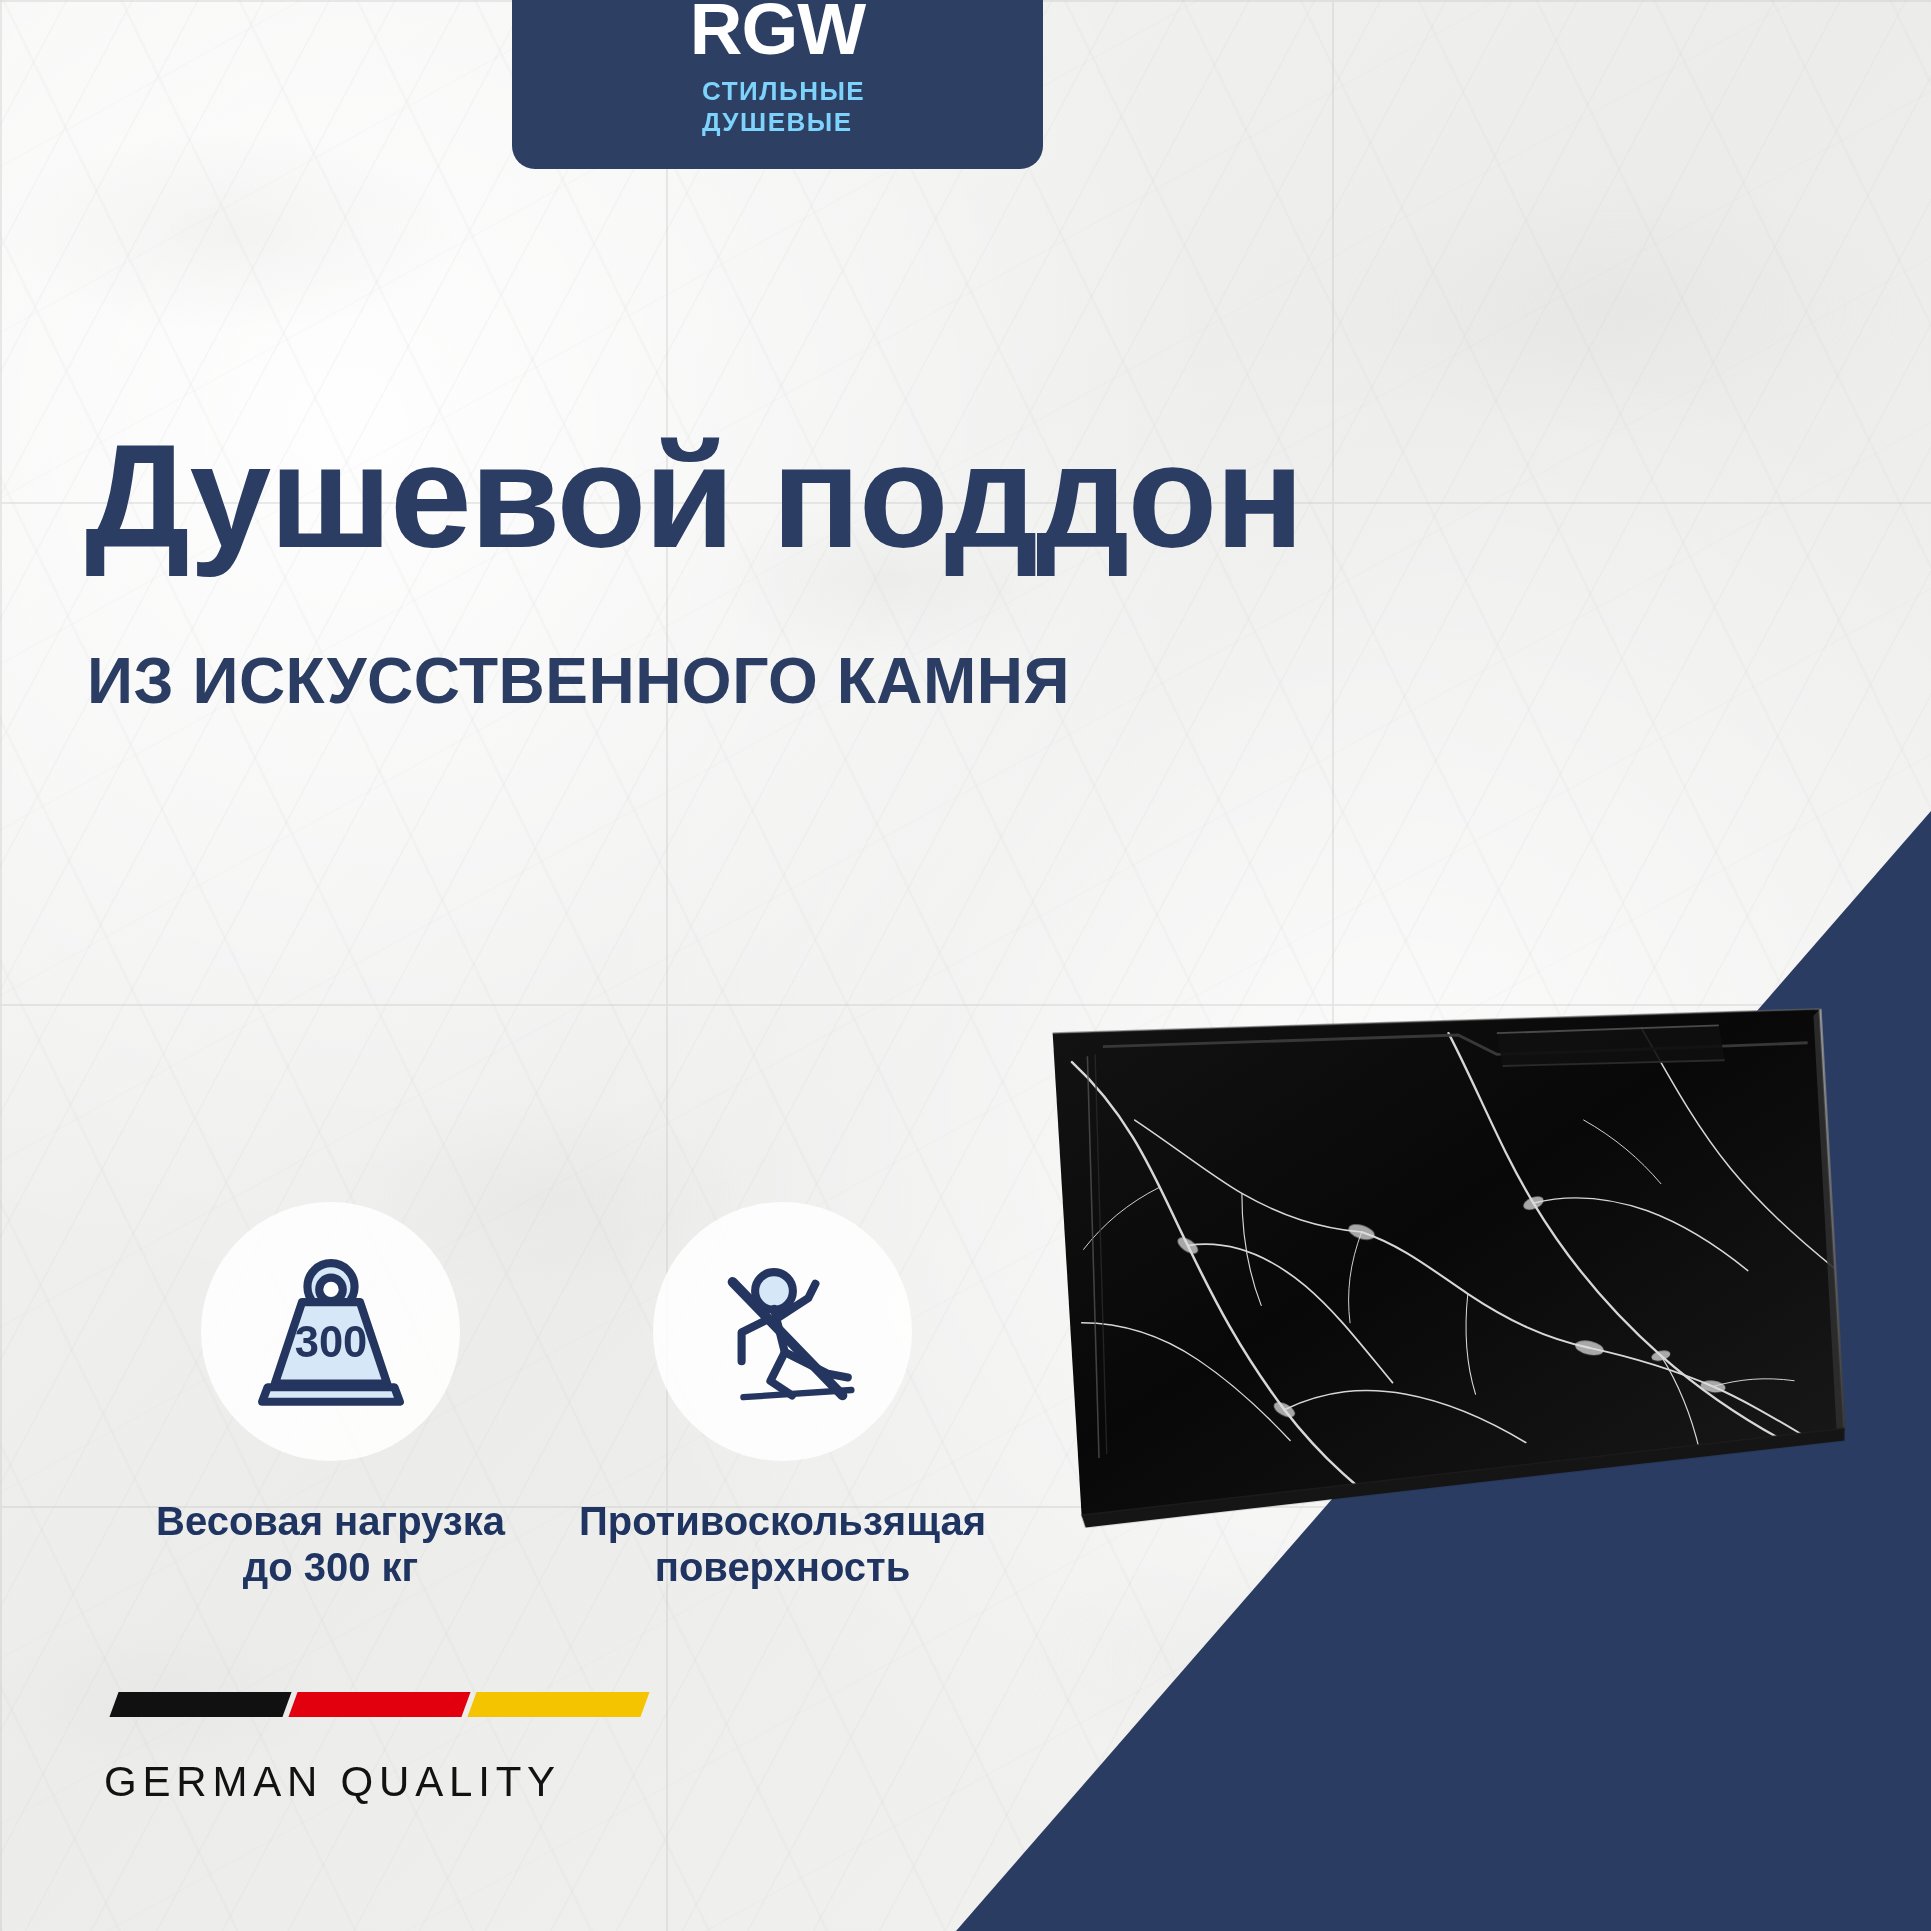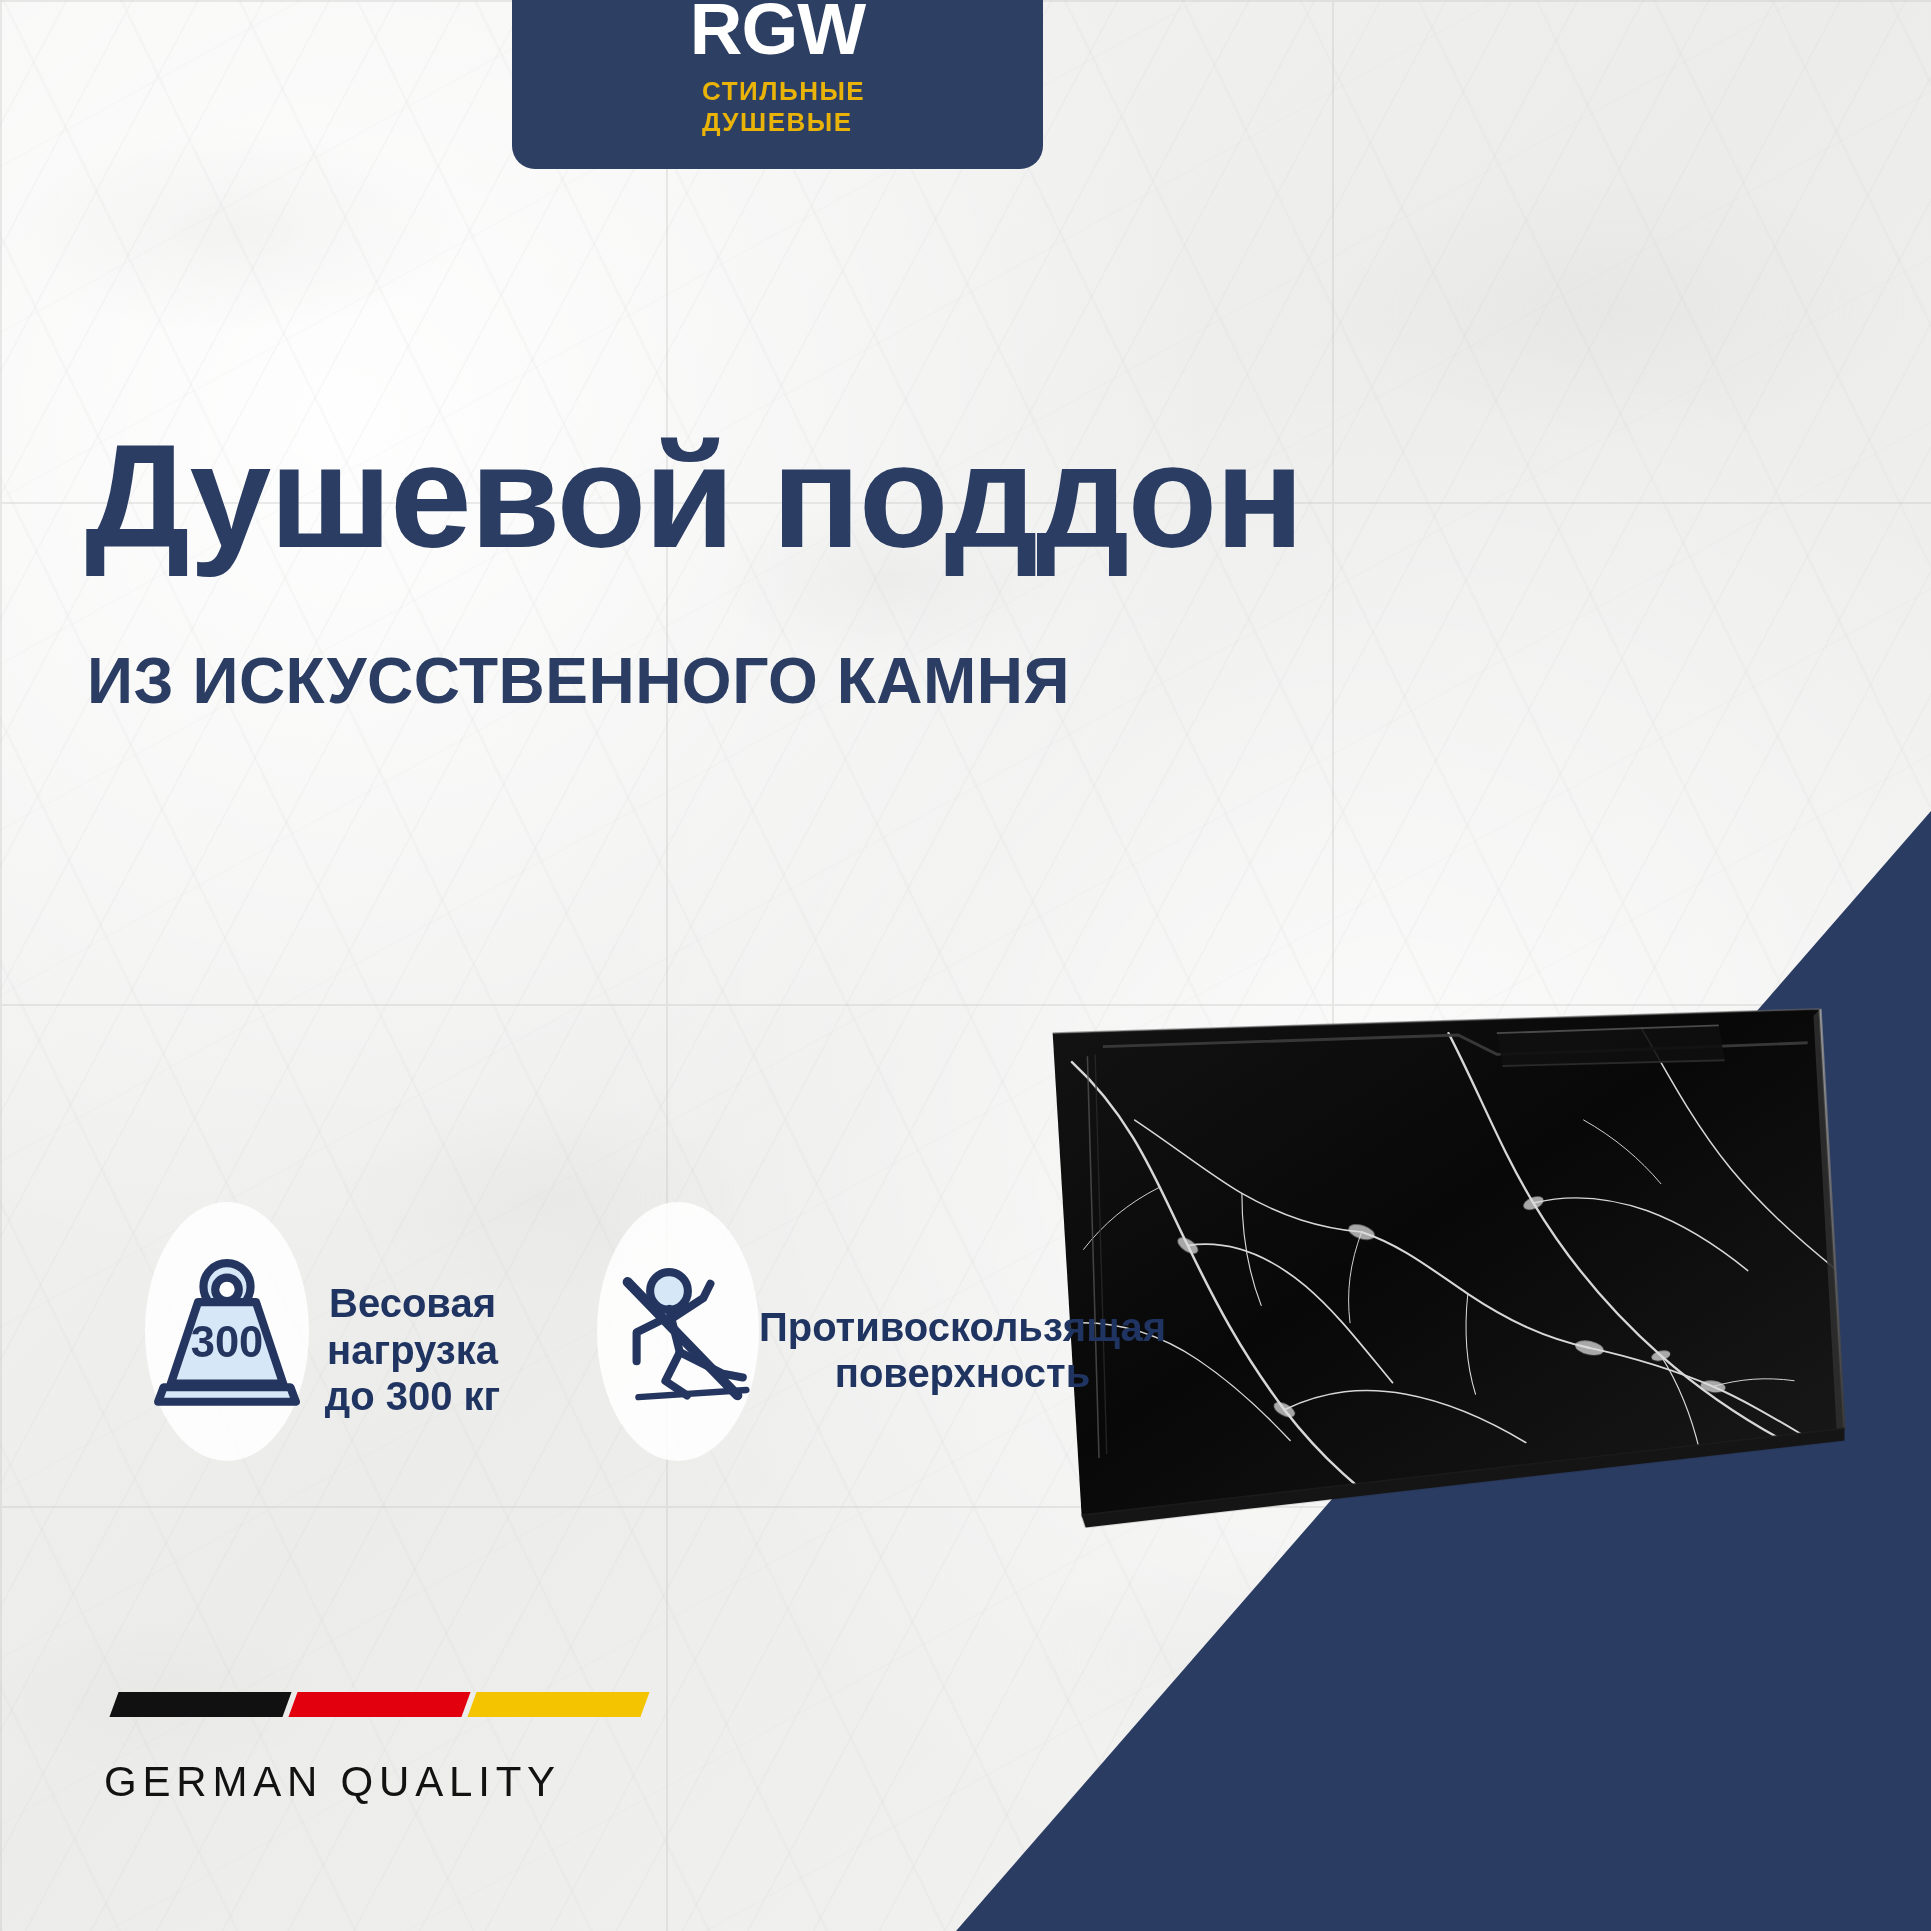--- a/index.html
+++ b/index.html
@@ -49,21 +49,21 @@
     display:flex;align-items:flex-end;justify-content:center;
     padding-bottom:25px;box-sizing:border-box;
   }
   .logo-inner{display:flex;align-items:flex-end;gap:17.4px;position:relative;flex-direction:column;}
   .logo-mark{position:absolute;left:137px;top:-85px;width:116px;height:75px;}
   .logo-word{
     color:#ffffff;font-size:73px;font-weight:700;letter-spacing:-1px;
     line-height:.82;font-family:"Liberation Sans",sans-serif;
   }
   .logo-tag{
-    color:#eab308;font-size:26px;font-weight:700;line-height:1.18;
+    color:#7dd3fc;font-size:26px;font-weight:700;line-height:1.18;
     letter-spacing:1.5px;padding-bottom:6.8px;white-space:pre-line;
     font-family:"Liberation Sans",sans-serif;
   }
 
   
   .headline{
     position:absolute;left:85px;top:423px;width:1506px;
     color:#2b3d63;font-size:147px;font-weight:700;line-height:1.0;
     letter-spacing:-1.9px;font-family:"Liberation Sans",sans-serif;
     text-shadow:0 0 1px rgba(255,255,255,.7);
@@ -77,21 +77,21 @@
   
   .pills{position:absolute;left:75px;top:832px;display:flex;flex-direction:column;gap:25px;align-items:flex-start;}
   .pill{
     background:#4d5c7d;color:#ffffff;border-radius:965px;
     padding:20px 52px;font-size:45px;font-weight:700;line-height:1;
     font-family:"Liberation Sans",sans-serif;white-space:nowrap;
   }
 
   
   .features{position:absolute;left:145px;top:1202px;display:flex;gap:81px;}
-  .feature{width:371px;display:flex;flex-direction:row;align-items:center;}
+  .feature{width:371px;display:flex;flex-direction:column;align-items:center;}
   .feature-circle{
     width:259px;height:259px;border-radius:50%;
     background:rgba(255,255,255,.86);
     display:flex;align-items:center;justify-content:center;
   }
   .feature-caption{
     margin-top:37px;text-align:center;color:#1f3461;
     font-size:40px;font-weight:700;line-height:1.16;
     font-family:"Liberation Sans",sans-serif;white-space:pre-line;
   }

